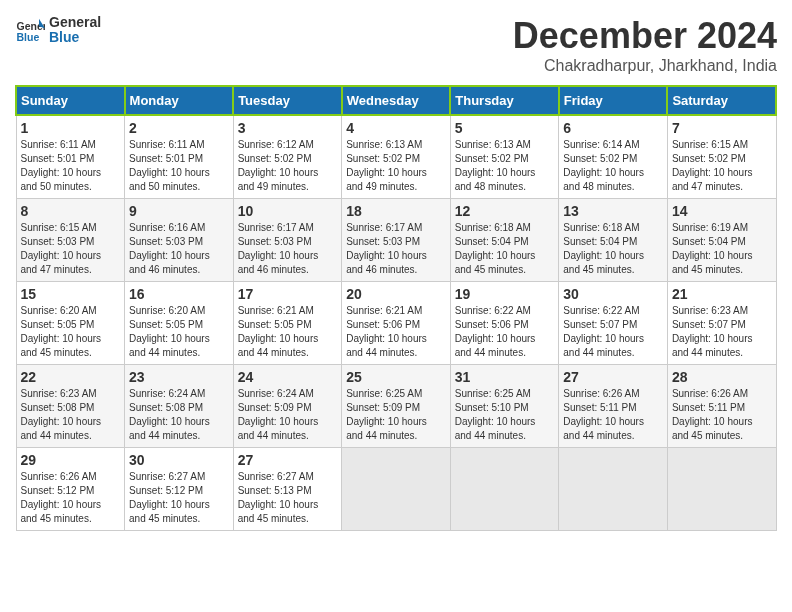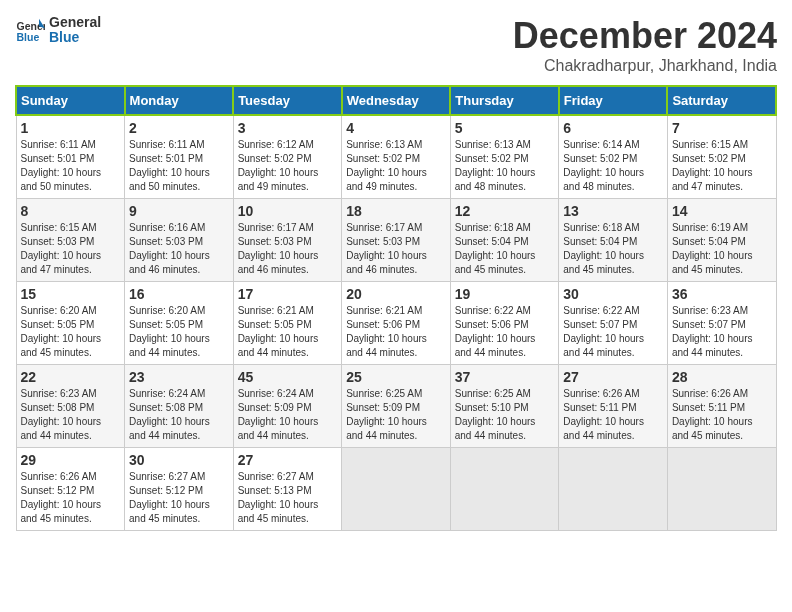--- a/index.html
+++ b/index.html
@@ -290,21 +290,21 @@
         <td>
           <span class="day-number">30</span>
           <div class="day-info">
             Sunrise: 6:22 AM<br>
             Sunset: 5:07 PM<br>
             Daylight: 10 hours<br>
             and 44 minutes.
           </div>
         </td>
         <td>
-          <span class="day-number">36</span>
+          <span class="day-number">21</span>
           <div class="day-info">
             Sunrise: 6:23 AM<br>
             Sunset: 5:07 PM<br>
             Daylight: 10 hours<br>
             and 44 minutes.
           </div>
         </td>
       </tr>
       <tr>
         <td>
@@ -319,39 +319,39 @@
         <td>
           <span class="day-number">23</span>
           <div class="day-info">
             Sunrise: 6:24 AM<br>
             Sunset: 5:08 PM<br>
             Daylight: 10 hours<br>
             and 44 minutes.
           </div>
         </td>
         <td>
-          <span class="day-number">45</span>
+          <span class="day-number">24</span>
           <div class="day-info">
             Sunrise: 6:24 AM<br>
             Sunset: 5:09 PM<br>
             Daylight: 10 hours<br>
             and 44 minutes.
           </div>
         </td>
         <td>
           <span class="day-number">25</span>
           <div class="day-info">
             Sunrise: 6:25 AM<br>
             Sunset: 5:09 PM<br>
             Daylight: 10 hours<br>
             and 44 minutes.
           </div>
         </td>
         <td>
-          <span class="day-number">37</span>
+          <span class="day-number">31</span>
           <div class="day-info">
             Sunrise: 6:25 AM<br>
             Sunset: 5:10 PM<br>
             Daylight: 10 hours<br>
             and 44 minutes.
           </div>
         </td>
         <td>
           <span class="day-number">27</span>
           <div class="day-info">

